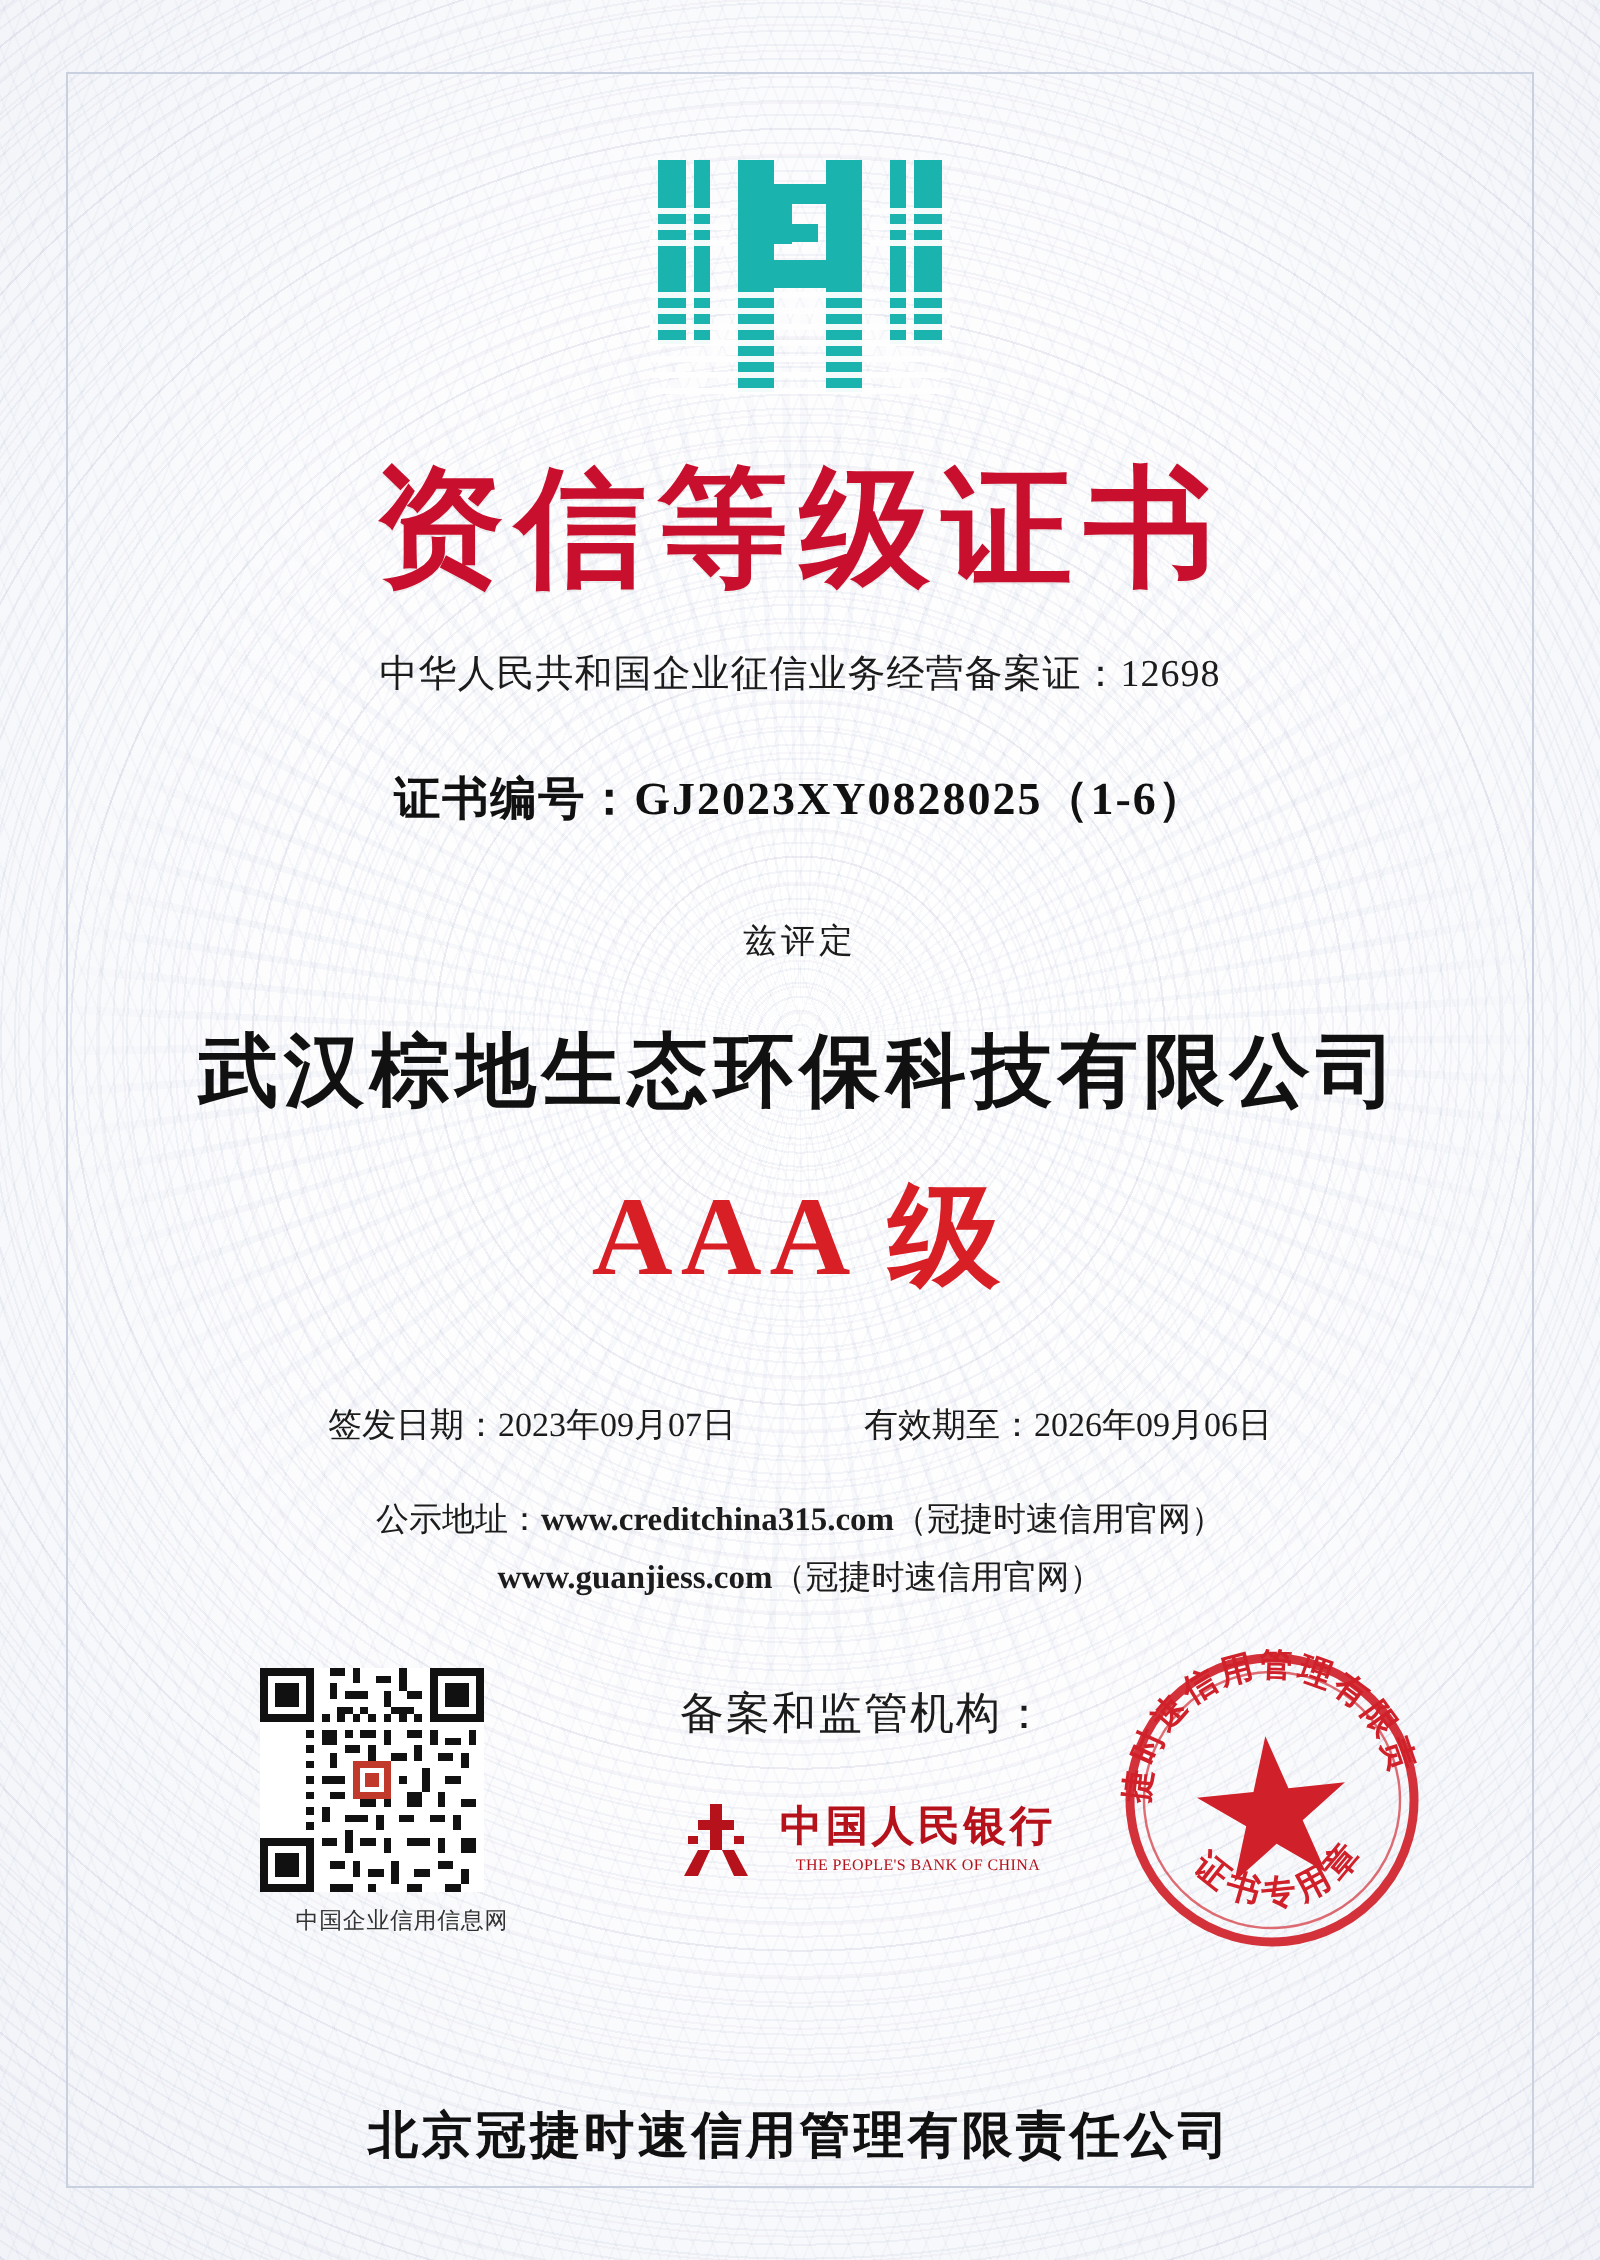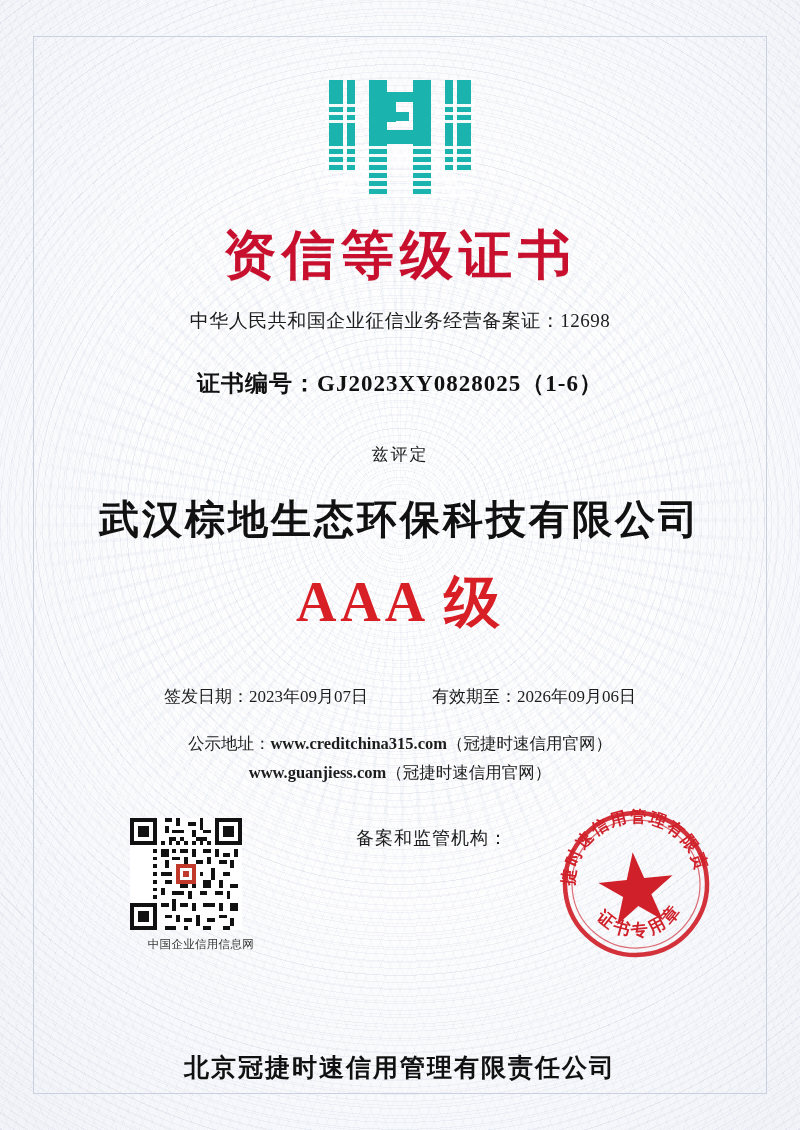--- a/index.html
+++ b/index.html
@@ -53,21 +53,21 @@
   }
 
   
   .logo-wrap{margin-top:14px;height:132px;display:flex;align-items:center;justify-content:center;}
   .logo{width:150px;height:128px;display:block;}
 
   .title{
     margin-top:16px;
     font-family:"Liberation Serif", serif;
     font-weight:bold;
-    font-size:53px;
+    font-size:65px;
     letter-spacing:6px;
     color:#c8102e;
     text-shadow:0 1px 0 rgba(0,0,0,0.06);
   }
   .subtitle{
     margin-top:16px;
     font-size:19px;
     letter-spacing:0.5px;
     color:#1c1c1c;
   }
@@ -136,21 +136,21 @@
     background:#fff;
     position:relative;
   }
   .qr svg{display:block;}
   .qr-caption{
     margin-top:7px;font-size:11.5px;color:#333;letter-spacing:0.3px;
   }
   .reg-block{
     position:absolute;left:232px;top:14px;width:260px;text-align:center;
   }
-  .reg-label{font-size:18px;color:#1c1c1c;letter-spacing:1px;}
+  .reg-label{font-size:22px;color:#1c1c1c;letter-spacing:1px;}
   .bank{
     margin-top:26px;display:flex;align-items:center;justify-content:center;gap:10px;
   }
   .bank-name-cn{font-size:21px;font-weight:bold;color:#b5121b;letter-spacing:2px;line-height:1.1;}
   .bank-name-en{font-size:8px;color:#b5121b;letter-spacing:0.2px;margin-top:3px;}
   .seal{
     position:absolute;right:6px;top:-16px;
     width:176px;height:176px;
   }
   .footer-company{
@@ -344,20 +344,37 @@
             <g fill="#c0392b">
               <rect x="13.6" y="13.6" width="1.8" height="1.8"></rect>
             </g>
           </svg>
         </div>
         <div class="qr-caption">中国企业信用信息网</div>
       </div>
 
       <div class="reg-block">
         <div class="reg-label">备案和监管机构：</div>
+        <div class="bank">
+          <svg width="44" height="44" viewBox="0 0 44 44">
+            <g fill="#b5121b">
+              <rect x="19" y="4" width="6" height="8"></rect>
+              <rect x="13" y="12" width="18" height="5"></rect>
+              <rect x="19" y="17" width="6" height="10"></rect>
+              <path d="M13 27 L19 27 L13 40 L6 40 Z"></path>
+              <path d="M31 27 L25 27 L31 40 L38 40 Z"></path>
+              <rect x="8" y="20" width="5" height="4"></rect>
+              <rect x="31" y="20" width="5" height="4"></rect>
+            </g>
+          </svg>
+          <div>
+            <div class="bank-name-cn">中国人民银行</div>
+            <div class="bank-name-en">THE PEOPLE'S BANK OF CHINA</div>
+          </div>
+        </div>
       </div>
 
       <div class="seal">
         <svg width="176" height="176" viewBox="0 0 176 176">
           <defs>
             <path id="sealArc" d="M 88,88 m -66,0 a 66,66 0 1,1 132,0" transform="rotate(0 88 88)"></path>
             <path id="sealArcTop" d="M 26,88 a 62,62 0 1,1 124,0"></path>
             <path id="sealArcBottom" d="M 36,88 a 52,52 0 1,0 104,0"></path>
           </defs>
           <g transform="rotate(-6 88 88)">

